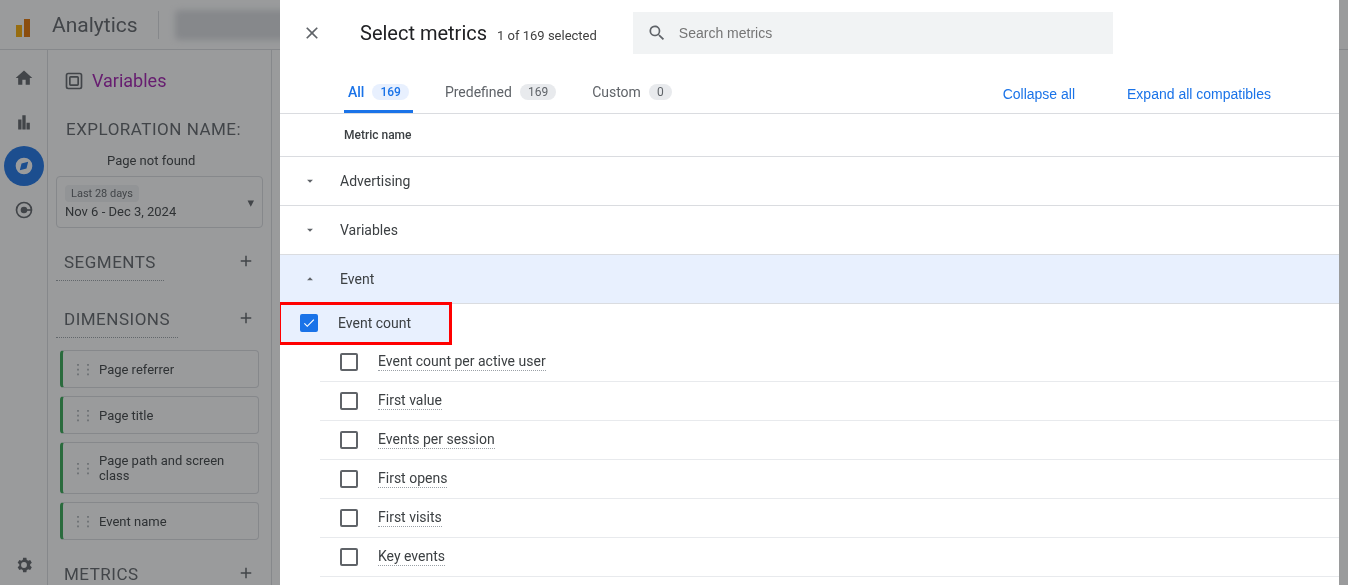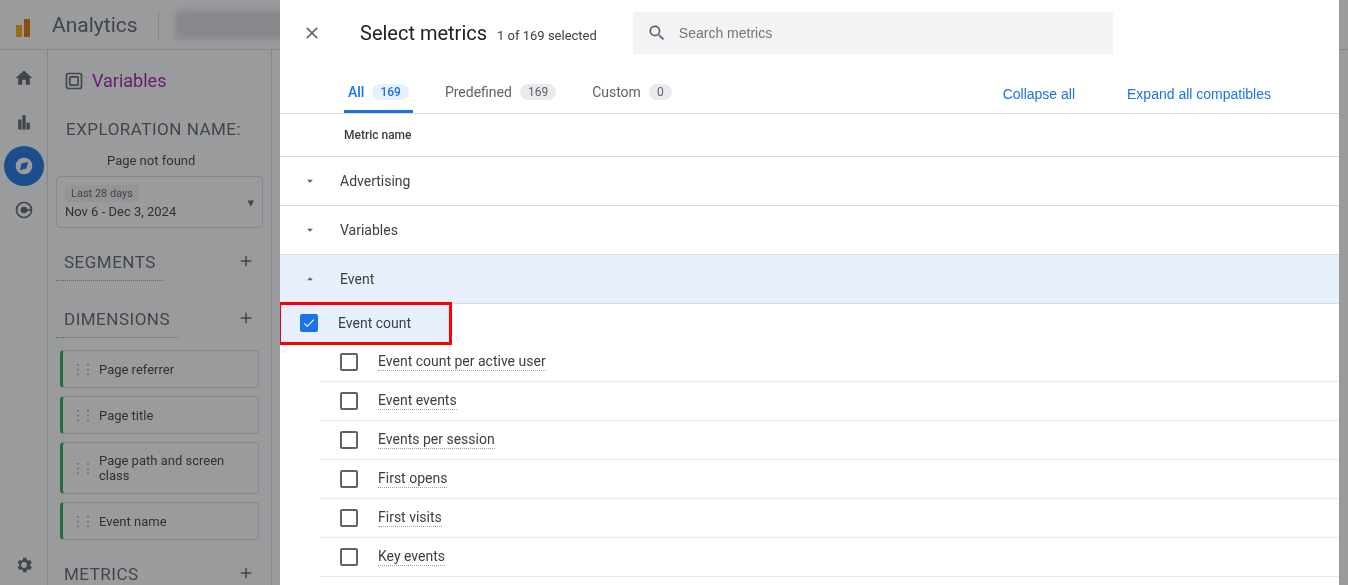--- a/index.html
+++ b/index.html
@@ -548,21 +548,21 @@
       </div>
       <div style="position:absolute;left:170px;right:0;top:0;bottom:0;background:#e8f0fe;border-bottom:1px solid #e8eaed;z-index:-1"></div>
     </div>
 
     <div class="item-row sub">
       <div class="cbx"></div>
       <span class="metric-label">Event count per active user</span>
     </div>
     <div class="item-row sub">
       <div class="cbx"></div>
-      <span class="metric-label">Event events</span>
+      <span class="metric-label">First value</span>
     </div>
     <div class="item-row sub">
       <div class="cbx"></div>
       <span class="metric-label">Events per session</span>
     </div>
     <div class="item-row sub">
       <div class="cbx"></div>
       <span class="metric-label">First opens</span>
     </div>
     <div class="item-row sub">

